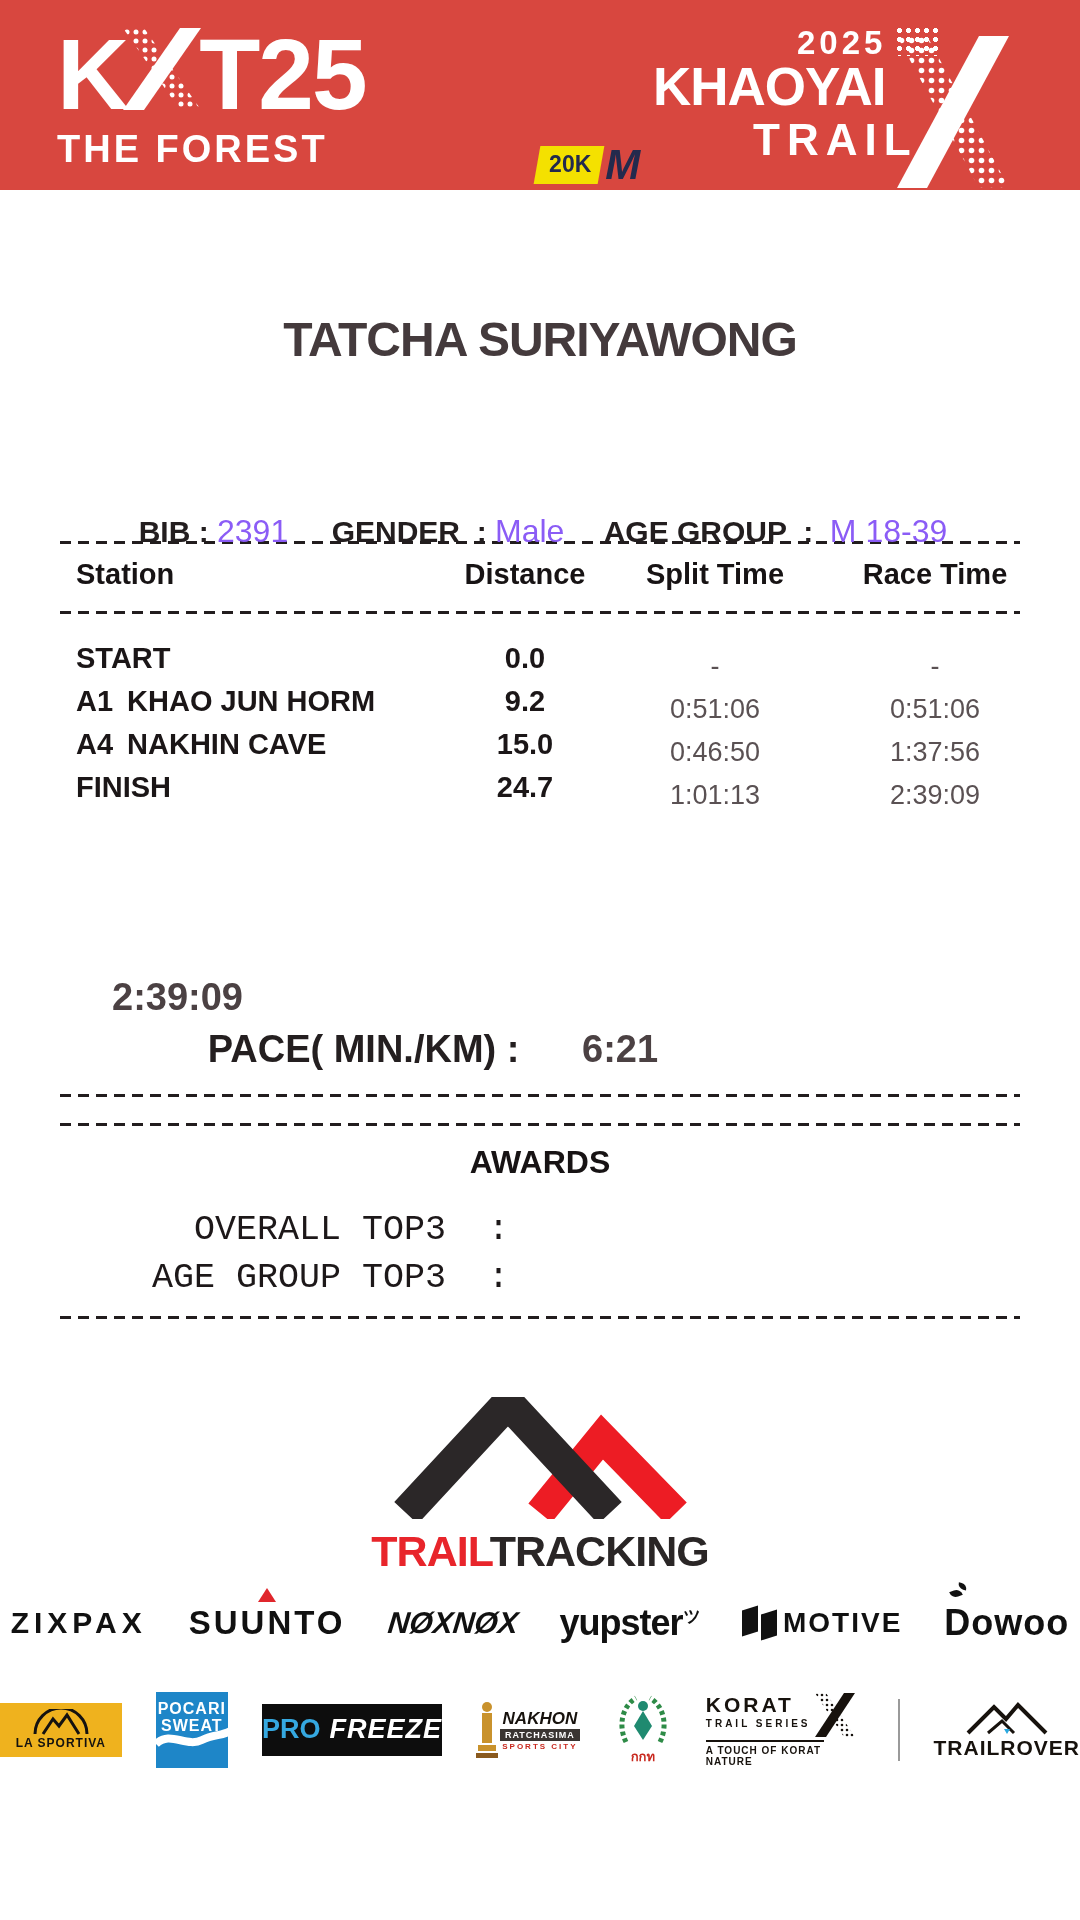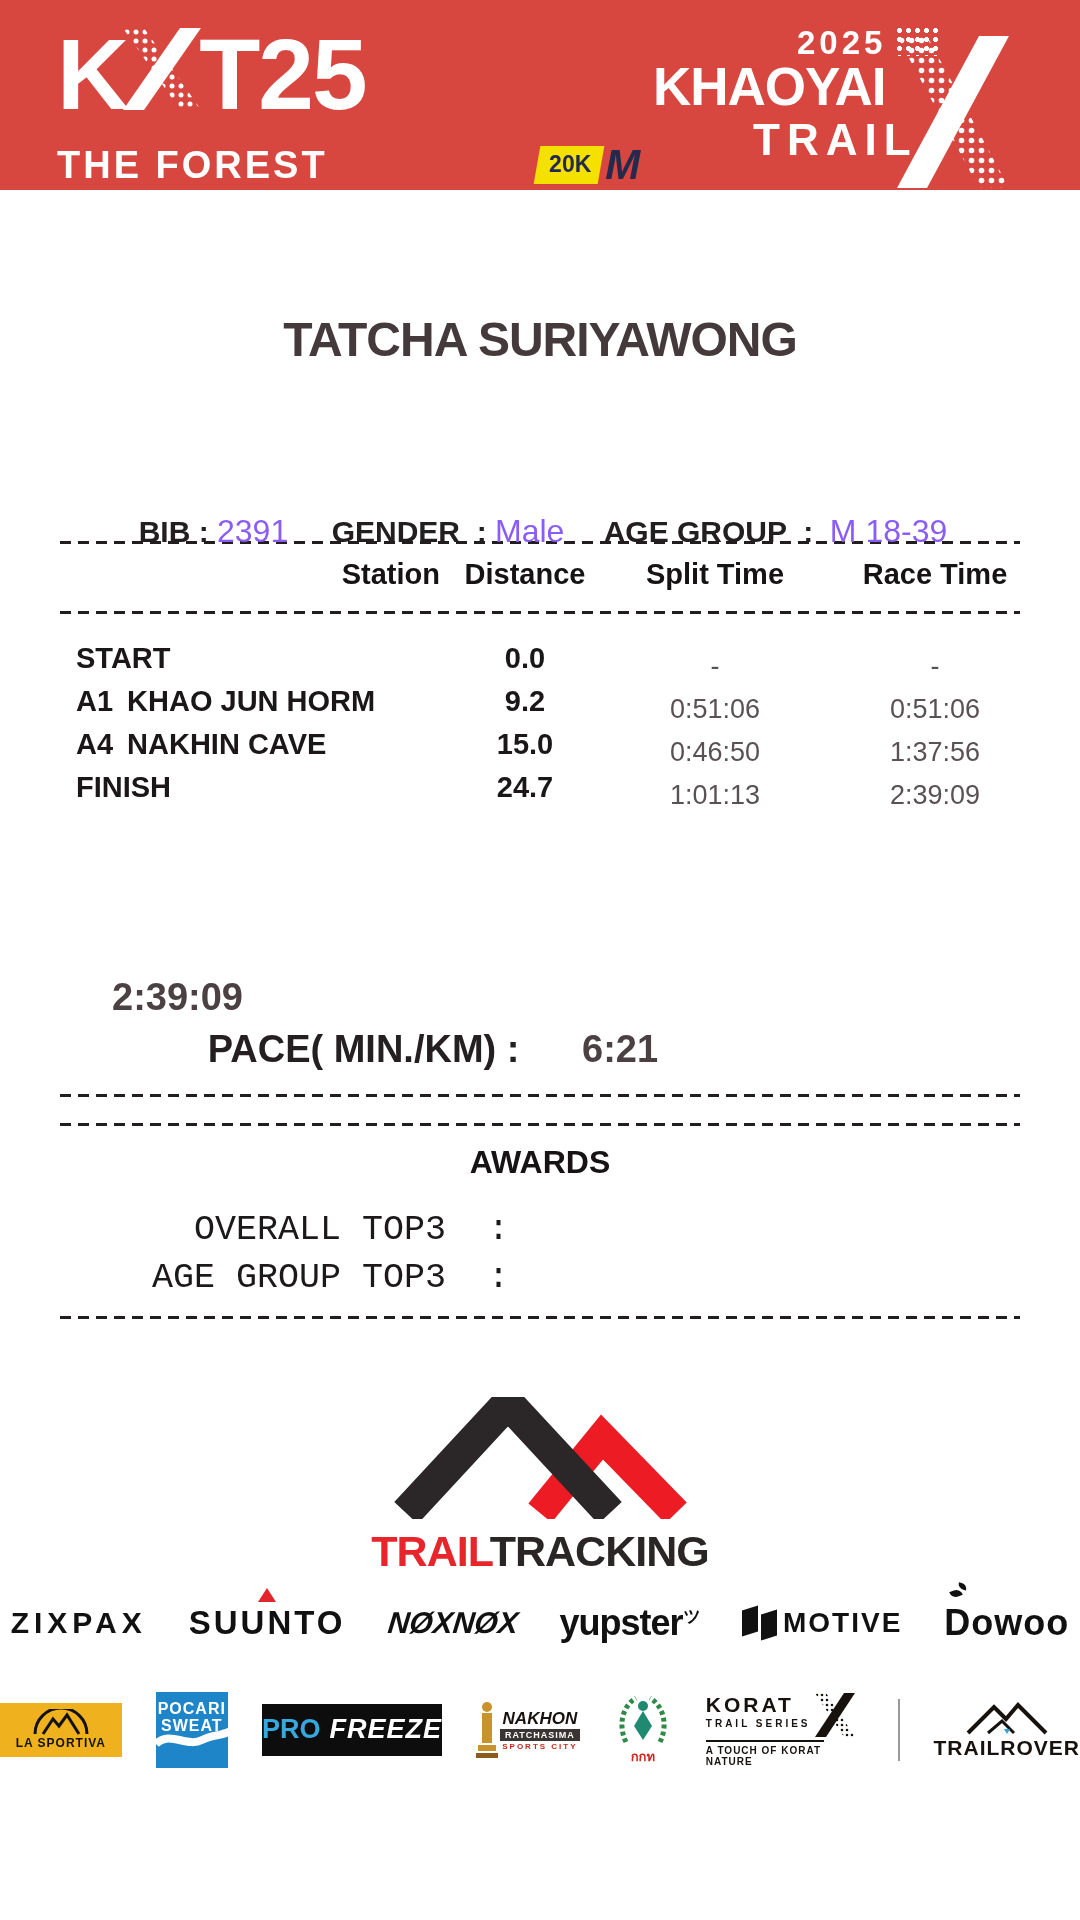--- a/index.html
+++ b/index.html
@@ -5,21 +5,21 @@
   html,body{margin:0;padding:0;background:#ffffff;}
   .page{position:relative;width:1080px;height:1920px;background:#ffffff;overflow:hidden;
         font-family:"Liberation Sans", sans-serif;color:#1F1A1B;}
 
   
   .banner{position:relative;width:100%;height:190px;background:#D8473F;}
   .banner-left{position:absolute;left:57px;top:24px;color:#fff;}
   .kxt-row{display:flex;align-items:flex-start;line-height:1;}
   .kxt-txt{font-size:100px;font-weight:bold;letter-spacing:-2px;}
   .kxt-x{margin:4px -2px 0 -4px;}
-  .forest{font-size:38px;font-weight:bold;letter-spacing:3px;margin-top:20px;}
+  .forest{font-size:38px;font-weight:bold;letter-spacing:3px;margin-top:4px;}
 
   .badge{position:absolute;left:537px;top:146px;display:flex;align-items:center;}
   .badge-20k{display:inline-block;background:#F4E100;color:#232A4D;font-weight:bold;
              font-size:23px;padding:5px 10px 6px 12px;transform:skewX(-10deg);}
   .badge-20k > span{display:inline-block;transform:skewX(10deg);}
   .badge-m{color:#232A4D;font-size:42px;font-weight:bold;font-style:italic;margin-left:4px;line-height:0.9;}
 
   .banner-right{position:absolute;left:645px;top:22px;width:400px;height:160px;color:#fff;}
   .year{position:absolute;left:152px;top:2px;font-size:33px;font-weight:bold;letter-spacing:4px;}
   .year-dots{position:absolute;left:250px;top:4px;width:44px;height:30px;
@@ -39,21 +39,21 @@
   .bib-g.g1{left:12px;} .bib-g.g2{left:205px;} .bib-g.g3{left:477px;}
   .lbl{font-weight:bold;color:#231E1F;}
   .val{font-weight:normal;color:#8b5cf6;font-size:32px;}
 
   .dashline{height:3px;background:repeating-linear-gradient(90deg,#221D1E 0 11px,transparent 11px 18px);}
   .d1{margin-top:16px;} .d2{margin-top:8px;} .d3{margin-top:22px;}
   .d4{margin-top:26px;} .d5{margin-top:16px;}
 
   .thead,.trow{display:grid;grid-template-columns:380px 170px 210px 200px;align-items:baseline;}
   .thead{margin-top:14px;padding-bottom:12px;font-size:29px;font-weight:bold;color:#171314;}
-  .th-station{padding-left:16px;text-align:right;}
+  .th-station{padding-left:16px;text-align:left;}
   .th-c{text-align:center;}
   .th-race{padding-left:30px;}
   .tbody{padding-top:26px;}
   .trow{margin-bottom:6px;line-height:36px;}
   .cell-station{padding-left:16px;font-weight:bold;color:#1B1617;font-size:29px;}
   .code:not(:empty){margin-right:14px;}
   .cell-dist{text-align:center;font-weight:bold;font-size:29px;color:#1B1617;}
   .cell-time{text-align:center;font-size:27px;color:#5A5153;position:relative;top:7px;}
   .cell-race{padding-left:30px;}
 

